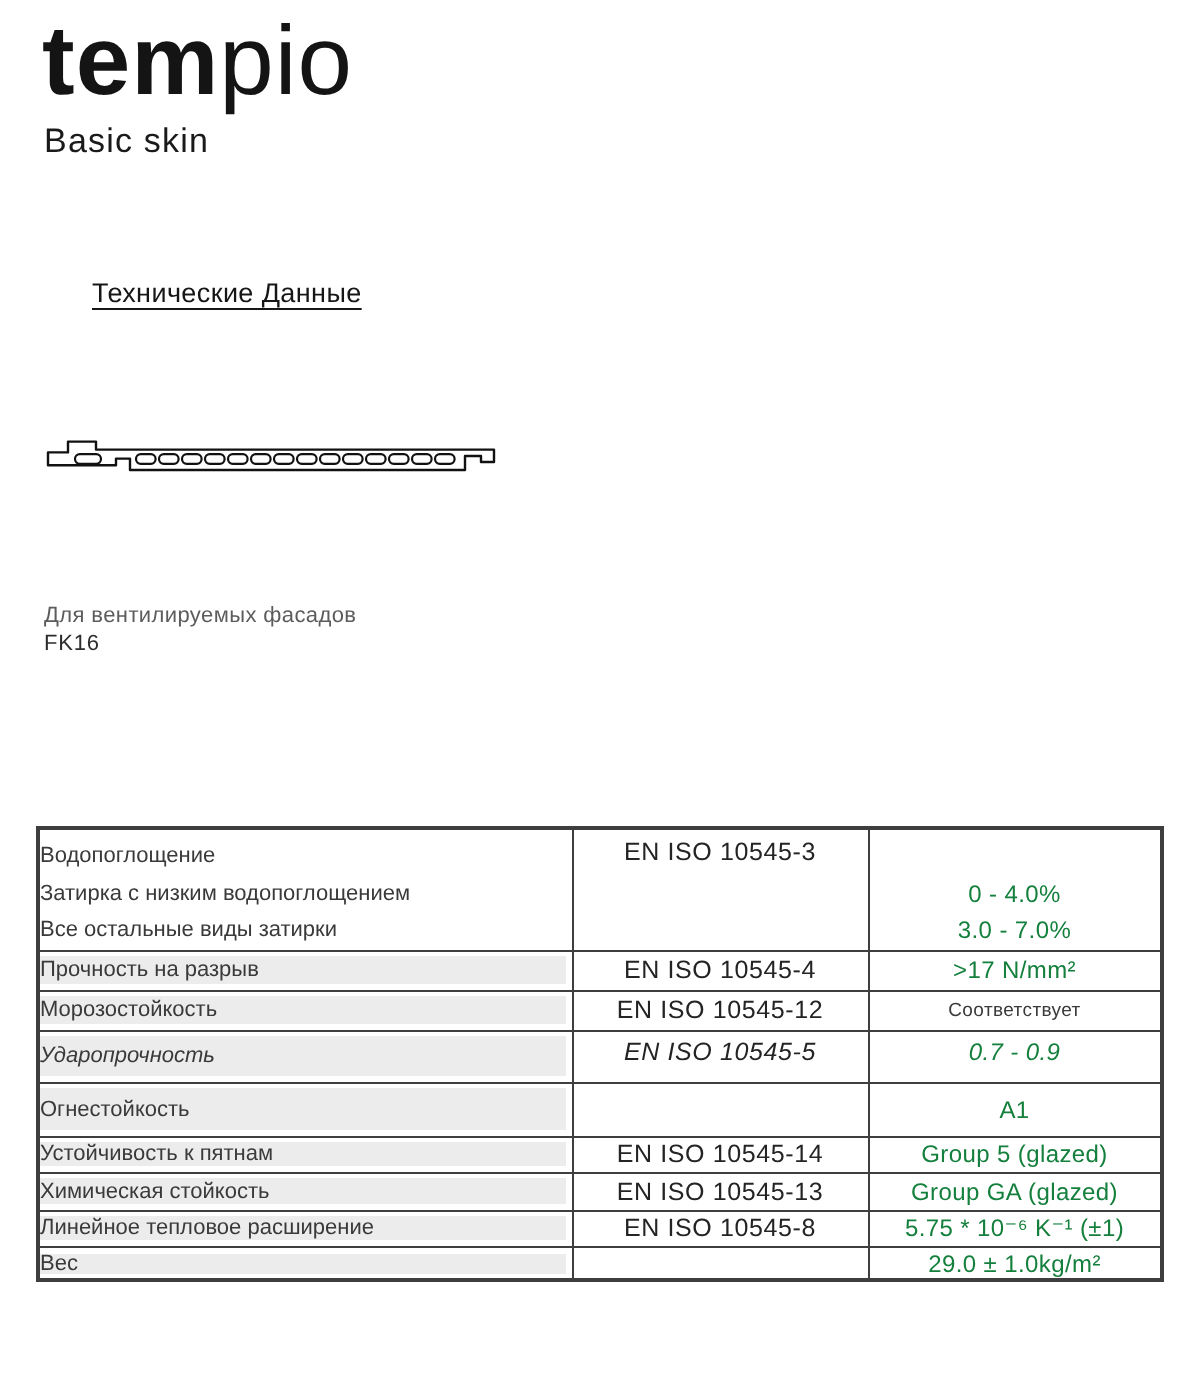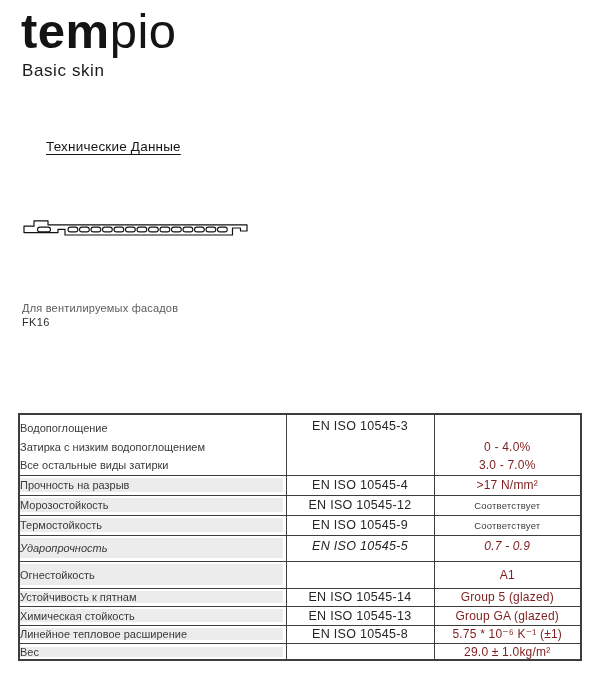--- a/index.html
+++ b/index.html
@@ -17,21 +17,21 @@
   .diagram { position:absolute; left:21px; top:213px; }
   .fk16 { position:absolute; left:22px; top:284px; font-size:11px; letter-spacing:.4px; color:#2d2d2d;margin-top:32px; }
   .desc { position:absolute; left:22px; top:302px; font-size:11px; letter-spacing:.2px; color:#5c5c5c; }
 
   table.specs { position:absolute; left:18px; top:413px; width:562px; border-collapse:collapse; table-layout:fixed;
     border:2px solid #3e3e3e; }
   table.specs td { border:1px solid #3e3e3e; padding:0; vertical-align:middle; overflow:hidden;margin-top:48px; }
   td.prop { padding-left:14px; font-size:11px; color:#3a3a3a;
     background:linear-gradient(#ececec,#ececec) no-repeat left center / calc(100% - 3px) calc(100% - 5px); }
   td.std { text-align:center; font-size:12.5px; letter-spacing:.3px; color:#242424; }
-  td.val { text-align:center; font-size:12px; letter-spacing:.2px; color:#7f1d1d; }
+  td.val { text-align:center; font-size:12px; letter-spacing:.2px; color:#15803d; }
   tr.r0 { height:57px; }
   tr.r1,tr.r2,tr.r3 { height:20px; }
   tr.r4 { height:26px;font-style:italic; }
   tr.r5 { height:27px; }
   tr.r6 { height:18px; }
   tr.r7 { height:19px; }
   tr.r8 { height:18px; }
   tr.r9 { height:17px; }
   tr.r0 td { vertical-align:top; padding-top:4px; }
   tr.r0 td.prop { background:none; }
@@ -99,25 +99,20 @@
     <tr class="r1">
       <td class="prop">Прочность на разрыв</td>
       <td class="std">EN ISO 10545-4</td>
       <td class="val">&gt;17 N/mm²</td>
     </tr>
     <tr class="r2 conform">
       <td class="prop">Морозостойкость</td>
       <td class="std">EN ISO 10545-12</td>
       <td class="val">Соответствует</td>
     </tr>
-    <tr class="r3 conform">
-      <td class="prop">Термостойкость</td>
-      <td class="std">EN ISO 10545-9</td>
-      <td class="val">Соответствует</td>
-    </tr>
     <tr class="r4">
       <td class="prop">Ударопрочность</td>
       <td class="std">EN ISO 10545-5</td>
       <td class="val">0.7 - 0.9</td>
     </tr>
     <tr class="r5">
       <td class="prop">Огнестойкость</td>
       <td class="std"></td>
       <td class="val">A1</td>
     </tr>

